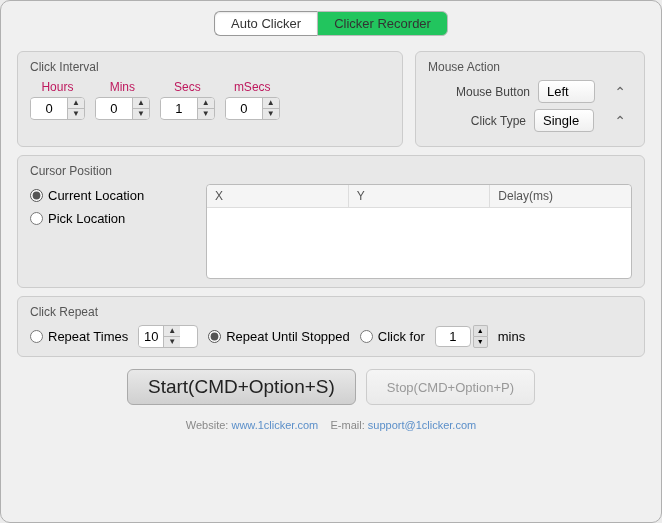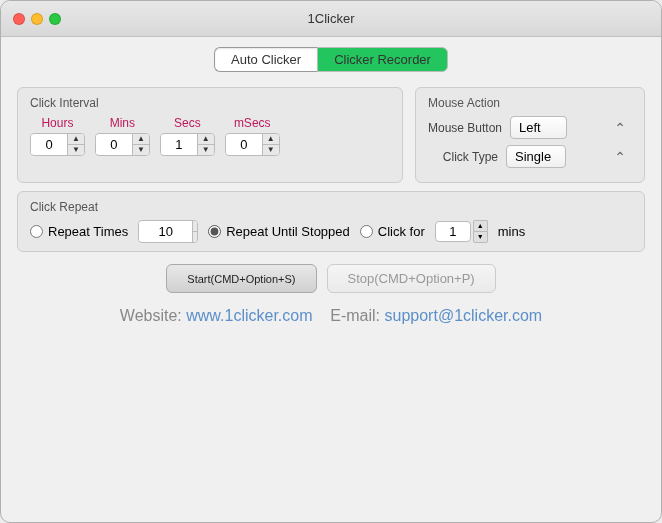--- a/index.html
+++ b/index.html
@@ -152,20 +152,21 @@
       display: flex;
       align-items: center;
       gap: 8px;
       margin-bottom: 6px;
     }
     .field-label {
       font-size: 12px;
       color: #444;
       min-width: 70px;
       text-align: right;
+      margin-left: 28px;
     }
     .mac-select {
       flex: 1;
       padding: 3px 8px;
       border: 1px solid #bbb;
       border-radius: 4px;
       background: linear-gradient(180deg, #fff, #f0f0f0);
       font-size: 13px;
       appearance: none;
       -webkit-appearance: none;
@@ -238,36 +239,36 @@
       display: flex;
       justify-content: center;
       gap: 10px;
       margin: 4px 0;
     }
     .btn-start {
       padding: 6px 20px;
       background: linear-gradient(180deg, #e8e8e8, #d0d0d0);
       border: 1px solid #aaa;
       border-radius: 6px;
-      font-size: 11px;
+      font-size: 19px;
       cursor: pointer;
       color: #222;
     }
     .btn-stop {
       padding: 6px 20px;
       background: linear-gradient(180deg, #f5f5f5, #eaeaea);
       border: 1px solid #ccc;
       border-radius: 6px;
       font-size: 13px;
       cursor: pointer;
       color: #999;
     }
     .footer {
       text-align: center;
-      font-size: 16px;
+      font-size: 11px;
       color: #888;
       margin-top: 2px;
       padding-bottom: 8px;
     }
     .footer a { color: #5b8fc9; text-decoration: none; }
     .footer-email { color: #5b8fc9; }
     .cursor-left {
       display: flex;
       flex-direction: column;
       gap: 8px;
@@ -302,28 +303,20 @@
       line-height: 10px;
     }
     .mini-stepper-btn:first-child { border-radius: 2px 2px 0 0; border-bottom: none; }
     .mini-stepper-btn:last-child { border-radius: 0 0 2px 2px; }
   </style>
 </head>
 <body>
 
 <div class="window">
 
-  <div class="titlebar">
-    <div class="traffic-lights">
-      <div class="traffic-light tl-close"></div>
-      <div class="traffic-light tl-min"></div>
-      <div class="traffic-light tl-max"></div>
-    </div>
-    <span class="title">1Clicker</span>
-  </div>
 
   <div class="content">
 
     <div class="tabs-row">
       <button class="tab-btn active">Auto Clicker</button>
       <button class="tab-btn">Clicker Recorder</button>
     </div>
 
     <div class="two-col">
 
@@ -390,30 +383,53 @@
           <div class="select-wrapper">
             <select class="mac-select">
               <option>Single</option>
               <option>Double</option>
             </select>
           </div>
         </div>
       </div>
     </div>
 
+    <div class="section">
+      <div class="section-title">Cursor Position</div>
+      <div class="cursor-row">
+        <div class="cursor-left">
+          <label class="radio-option">
+            <input type="radio" name="cursor" class="radio-input" checked="" style="">
+            <span>Current Location</span>
+          </label>
+          <label class="radio-option">
+            <input type="radio" name="cursor" class="radio-input" style="">
+            <span>Pick Location</span>
+          </label>
+        </div>
+        <div class="location-table">
+          <div class="location-table-header">
+            <div class="loc-col">X</div>
+            <div class="loc-col">Y</div>
+            <div class="loc-col">Delay(ms)</div>
+          </div>
+          <div class="location-table-body"></div>
+        </div>
+      </div>
+    </div>
 
     <div class="section">
       <div class="section-title">Click Repeat</div>
       <div class="repeat-row">
         <label class="radio-option">
           <input type="radio" name="repeat" class="radio-input" style="">
           <span>Repeat Times</span>
         </label>
         <div class="stepper-wrapper" style="width:60px;">
-          <input class="stepper-input" type="text" style="width: 53px;" value="10">
+          <input class="stepper-input" type="text" style="width: 24px;" value="10">
           <div class="stepper-btns">
             <button class="stepper-btn">▲</button>
             <button class="stepper-btn">▼</button>
           </div>
         </div>
         <label class="radio-option">
           <input type="radio" name="repeat" class="radio-input" checked="" style="">
           <span>Repeat Until Stopped</span>
         </label>
         <label class="radio-option">

